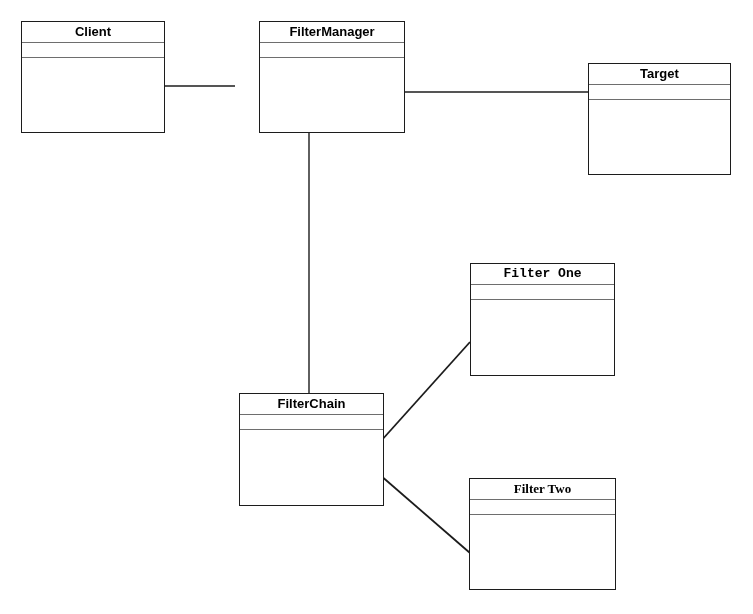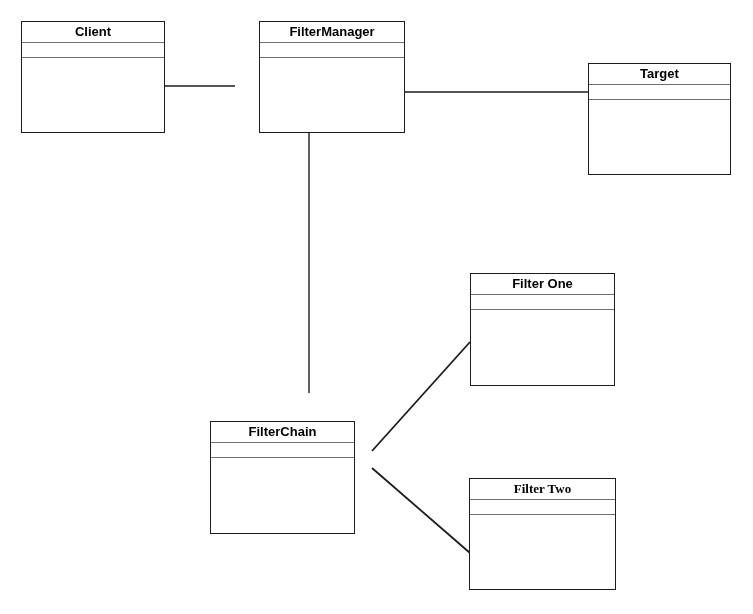--- a/index.html
+++ b/index.html
@@ -75,27 +75,27 @@
     <div class="ucls-attrs"></div>
     <div class="ucls-methods"></div>
   </div>
 
   <div class="ucls" style="left:588px; top:21px; width:143px; height:112px;margin-top:42px;">
     <div class="ucls-title">Target</div>
     <div class="ucls-attrs"></div>
     <div class="ucls-methods"></div>
   </div>
 
-  <div class="ucls" style="left:470px; top:273px; width:145px; height:113px;">
+  <div class="ucls" style="left:470px; top:263px; width:145px; height:113px;font-family:Liberation Mono, monospace;">
     <div class="ucls-title">Filter One</div>
     <div class="ucls-attrs"></div>
     <div class="ucls-methods"></div>
   </div>
 
-  <div class="ucls" style="left:210px; top:393px; width:145px; height:113px;margin-top:28px;">
+  <div class="ucls" style="left:239px; top:393px; width:145px; height:113px;">
     <div class="ucls-title">FilterChain</div>
     <div class="ucls-attrs"></div>
     <div class="ucls-methods"></div>
   </div>
 
   <div class="ucls" style="left:469px; top:478px; width:147px; height:112px;font-family:Liberation Serif, serif;">
     <div class="ucls-title">Filter Two</div>
     <div class="ucls-attrs"></div>
     <div class="ucls-methods"></div>
   </div>

